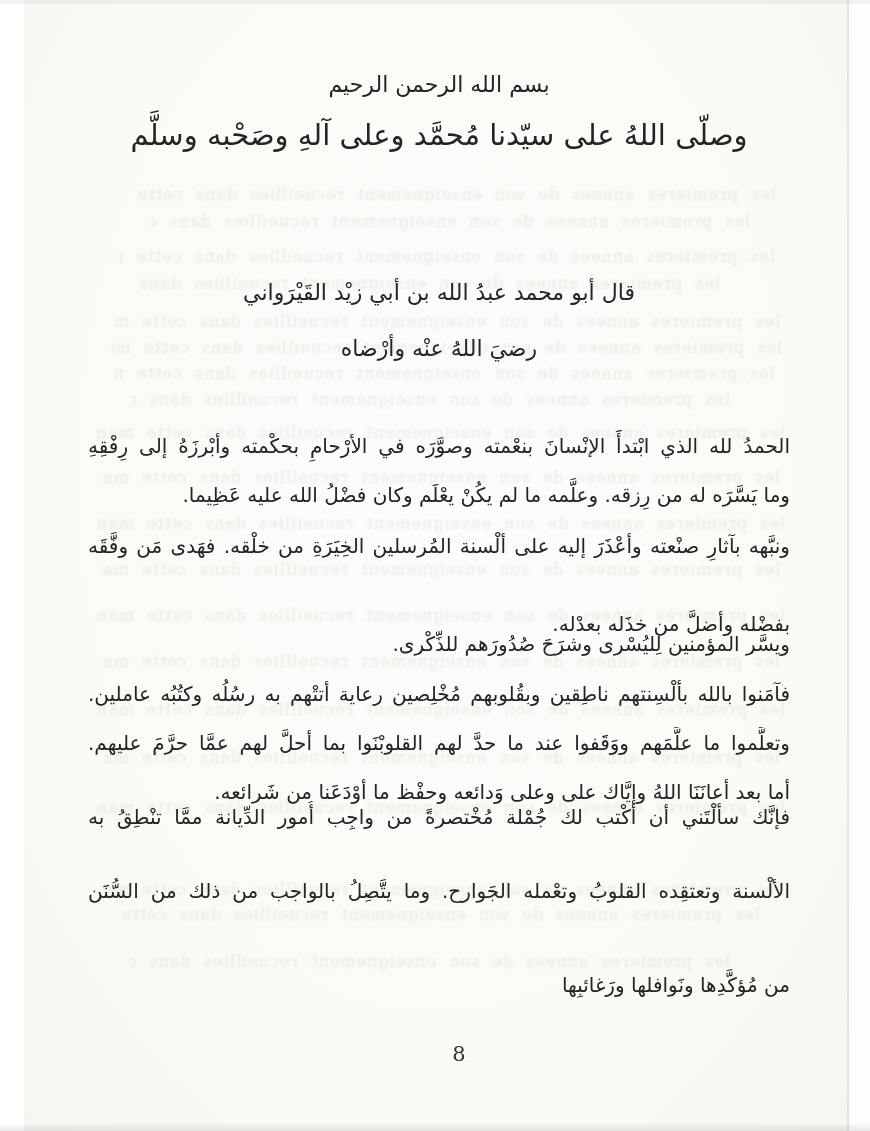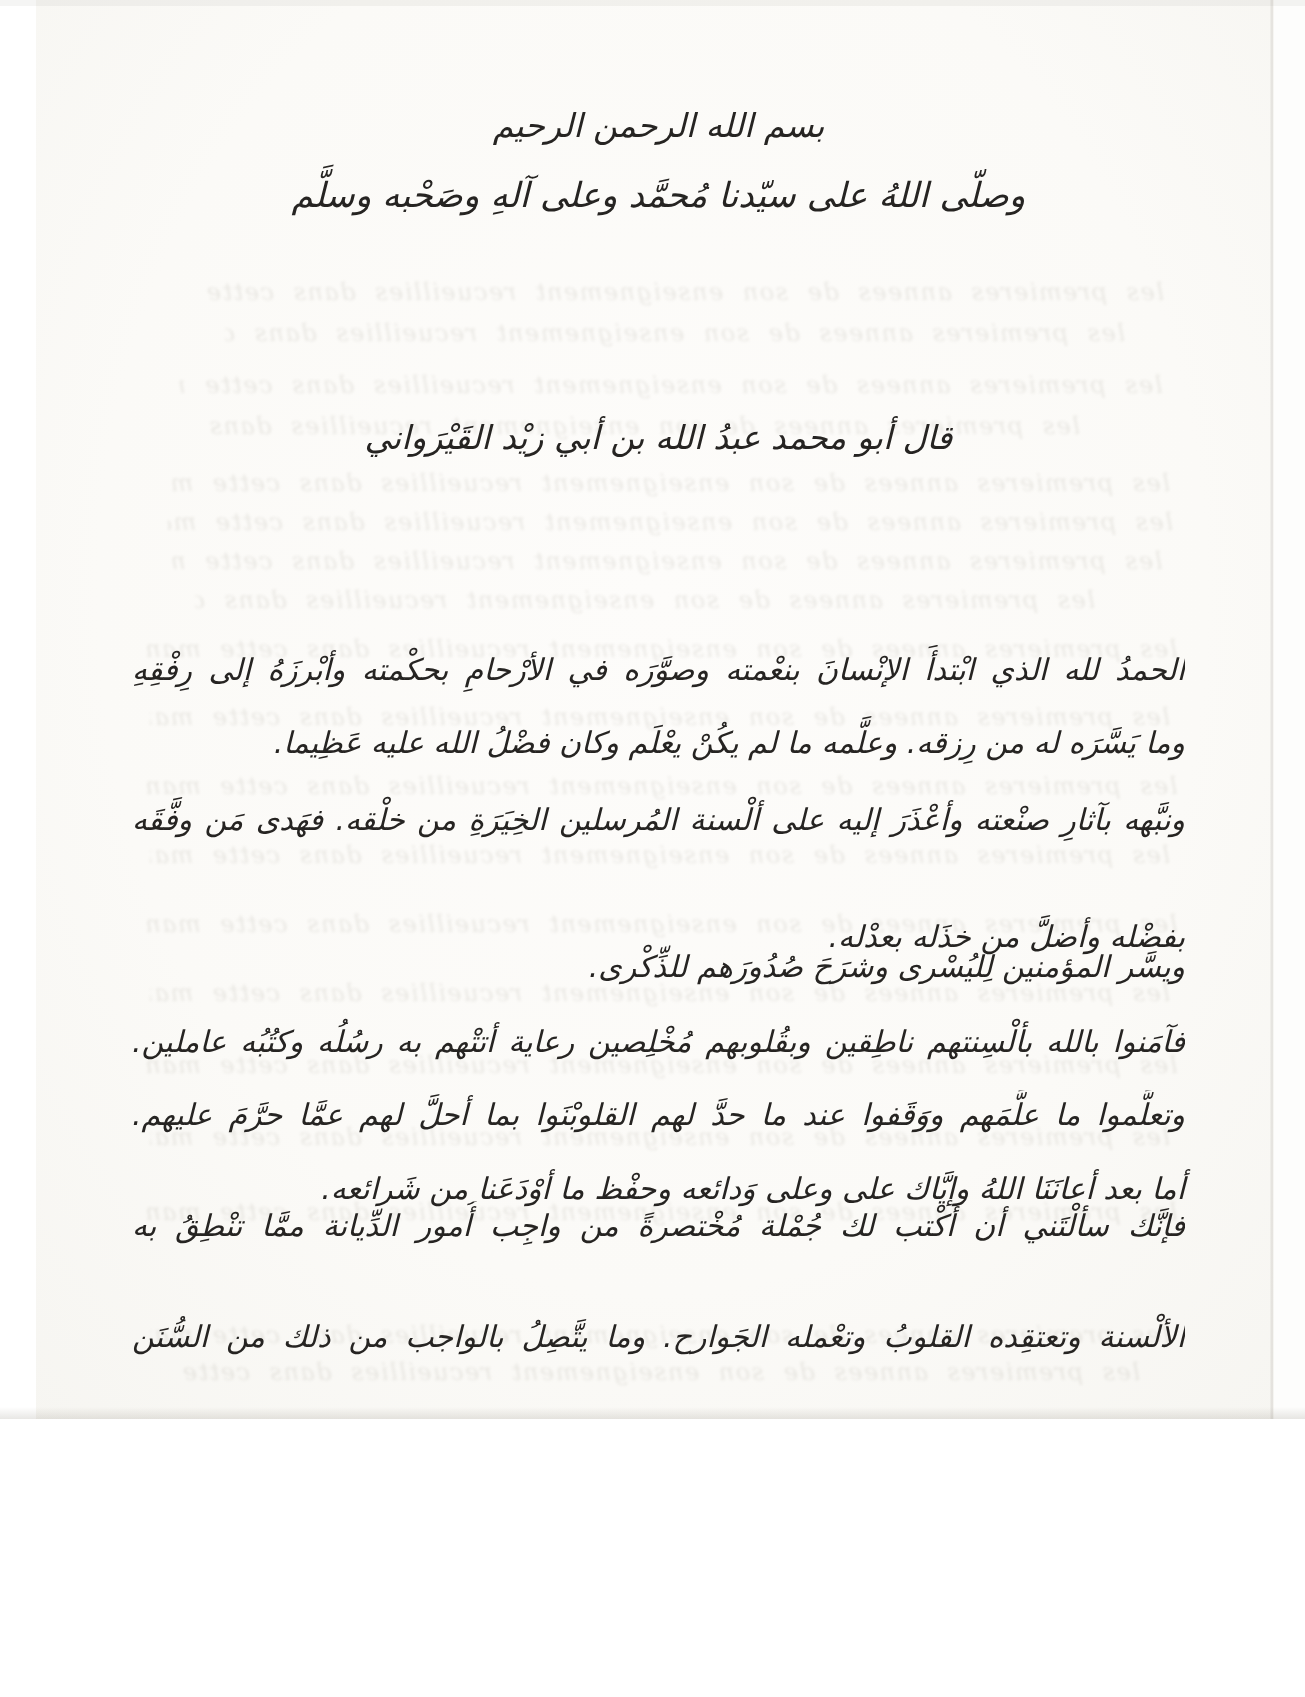--- a/index.html
+++ b/index.html
@@ -1,36 +1,35 @@
 <!DOCTYPE html>
 <html lang="ar"><head>
 <meta charset="utf-8">
 <style>
   html, body { margin: 0; padding: 0; background: #ffffff; }
   .page {
     position: relative;
     width: 870px;
-    height: 946px;
+    height: 1131px;
     margin: 0 auto;
     overflow: hidden;
     background: radial-gradient(ellipse at 50% 42%, #fdfcfa 0%, #fbfaf7 60%, #f6f5f1 100%);
     font-family: "DejaVu Sans", sans-serif;
     color: #262422;
-    font-style: italic;
   }
   .ar { direction: rtl; unicode-bidi: isolate; }
   .center-line {
     position: absolute;
     left: 88px;
     width: 702px;
     text-align: center;
     white-space: nowrap;
   }
   .h-basmala    { font-size: 22px; }
-  .h-salawat    { font-size: 23px; }
+  .h-salawat    { font-size: 29px; }
   .h-attrib     { font-size: 22px; }
   .h-eulogy     { font-size: 22px; }
   .body-line {
     position: absolute;
     left: 88px;
     width: 702px;
     font-size: 20px;
     line-height: 32px;
     text-align: right;
     white-space: nowrap;
@@ -110,20 +109,21 @@
   <div class="ghost" style="left:95px;  top:700px; width:690px;">les premieres annees de son enseignement recueillies dans cette maniere propose de conserver la lettre pour les generations de musulmans imam malik ben anas</div>
   <div class="ghost" style="left:100px; top:748px; width:680px;">les premieres annees de son enseignement recueillies dans cette maniere propose de conserver la lettre pour les generations de musulmans imam malik ben anas</div>
   <div class="ghost" style="left:95px;  top:798px; width:690px;">les premieres annees de son enseignement recueillies dans cette maniere propose de conserver la lettre pour les generations de musulmans imam malik ben anas</div>
   <div class="ghost" style="left:100px; top:880px; width:680px;">les premieres annees de son enseignement recueillies dans cette maniere propose de conserver la lettre pour les generations de musulmans imam malik ben anas</div>
   <div class="ghost" style="left:110px; top:905px; width:650px;">les premieres annees de son enseignement recueillies dans cette maniere propose de conserver la lettre pour les generations de musulmans imam malik ben anas</div>
   <div class="ghost" style="left:130px; top:952px; width:600px;">les premieres annees de son enseignement recueillies dans cette maniere propose de conserver la lettre pour les generations de musulmans imam malik ben anas</div>
 
   <div class="center-line ar h-basmala" style="top:72px;">بسم الله الرحمن الرحيم</div>
   <div class="center-line ar h-salawat" style="top:118px;">وصلّى اللهُ على سيّدنا مُحمَّد وعلى آلهِ وصَحْبه وسلَّم</div>
   <div class="center-line ar h-attrib" style="top:280px;">قال أبو محمد عبدُ الله بن أبي زيْد القَيْرَواني</div>
+  <div class="center-line ar h-eulogy" style="top:336px;">رضيَ اللهُ عنْه وأرْضاه</div>
 
   <div class="body-line ar full" style="top:430px;">الحمدُ لله الذي ابْتدأَ الإنْسانَ بنعْمته وصوَّرَه في الأرْحامِ بحكْمته وأبْرزَهُ إلى رِفْقِهِ</div>
   <div class="body-line ar" style="top:479px;">وما يَسَّرَه له من رِزقه. وعلَّمه ما لم يكُنْ يعْلَم وكان فضْلُ الله عليه عَظِيما.</div>
   <div class="body-line ar full" style="top:530px;">ونبَّهه بآثارِ صنْعته وأعْذَرَ إليه على ألْسنة المُرسلين الخِيَرَةِ من خلْقه. فهَدى مَن وفَّقَه</div>
   <div class="body-line ar" style="top:596px;margin-top:12px;">بفضْله وأضلَّ من خذَله بعدْله.</div>
   <div class="body-line ar" style="top:628px;">ويسَّر المؤمنين لِليُسْرى وشرَحَ صُدُورَهم للذِّكْرى.</div>
   <div class="body-line ar full" style="top:678px;">فآمَنوا بالله بألْسِنتهم ناطِقين وبقُلوبهم مُخْلِصين رعاية أتتْهم به رسُلُه وكتُبُه عاملين.</div>
   <div class="body-line ar full" style="top:727px;">وتعلَّموا ما علَّمَهم ووَقَفوا عند ما حدَّ لهم القلوبْنَوا بما أحلَّ لهم عمَّا حرَّمَ عليهم.</div>
   <div class="body-line ar" style="top:776px;">أما بعد أعانَنَا اللهُ وإيَّاك على وعلى وَدائعه وحفْظ ما أوْدَعَنا من شَرائعه.</div>
   <div class="body-line ar full" style="top:784px;margin-top:17px;">فإنَّك سألْتَني أن أكْتب لك جُمْلة مُخْتصرةً من واجِب أُمور الدِّيانة ممَّا تنْطِقُ به</div>

